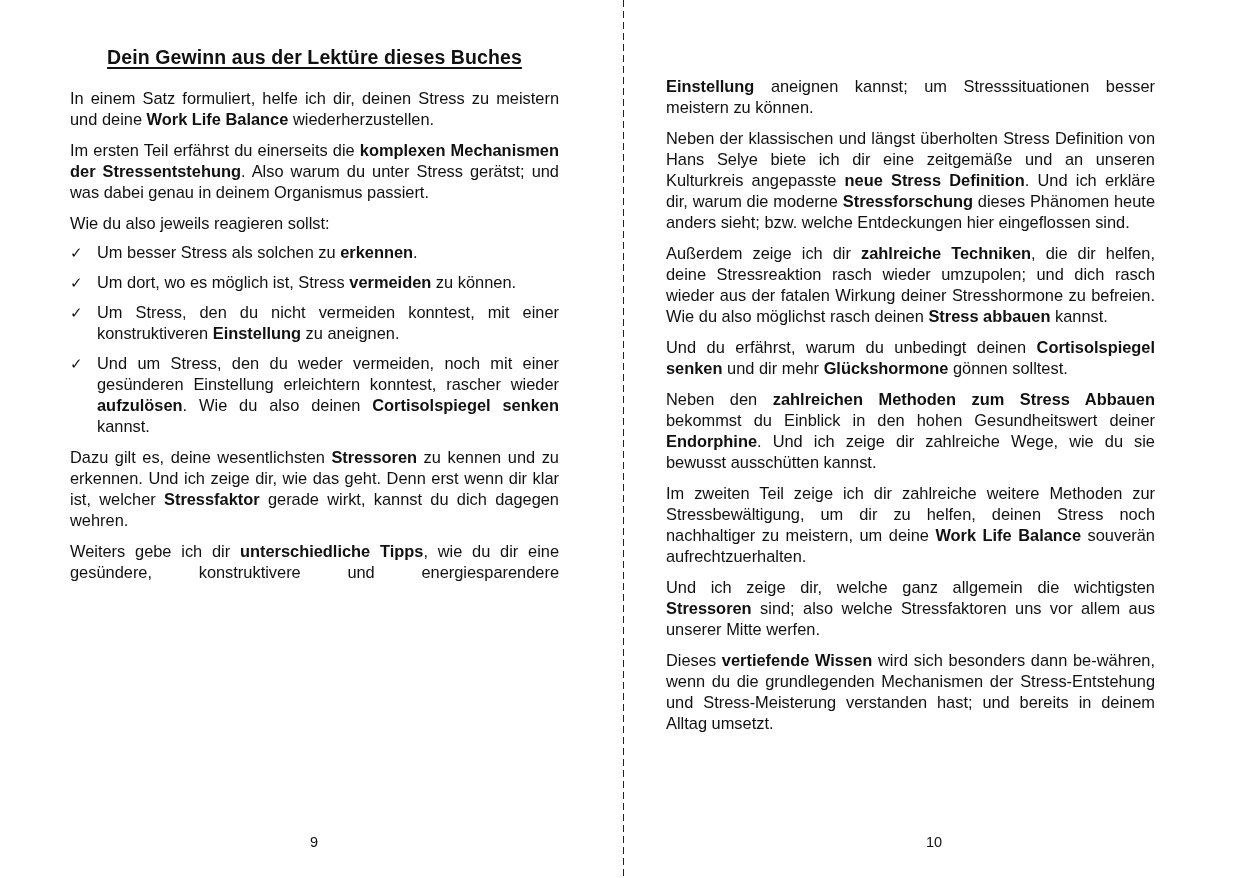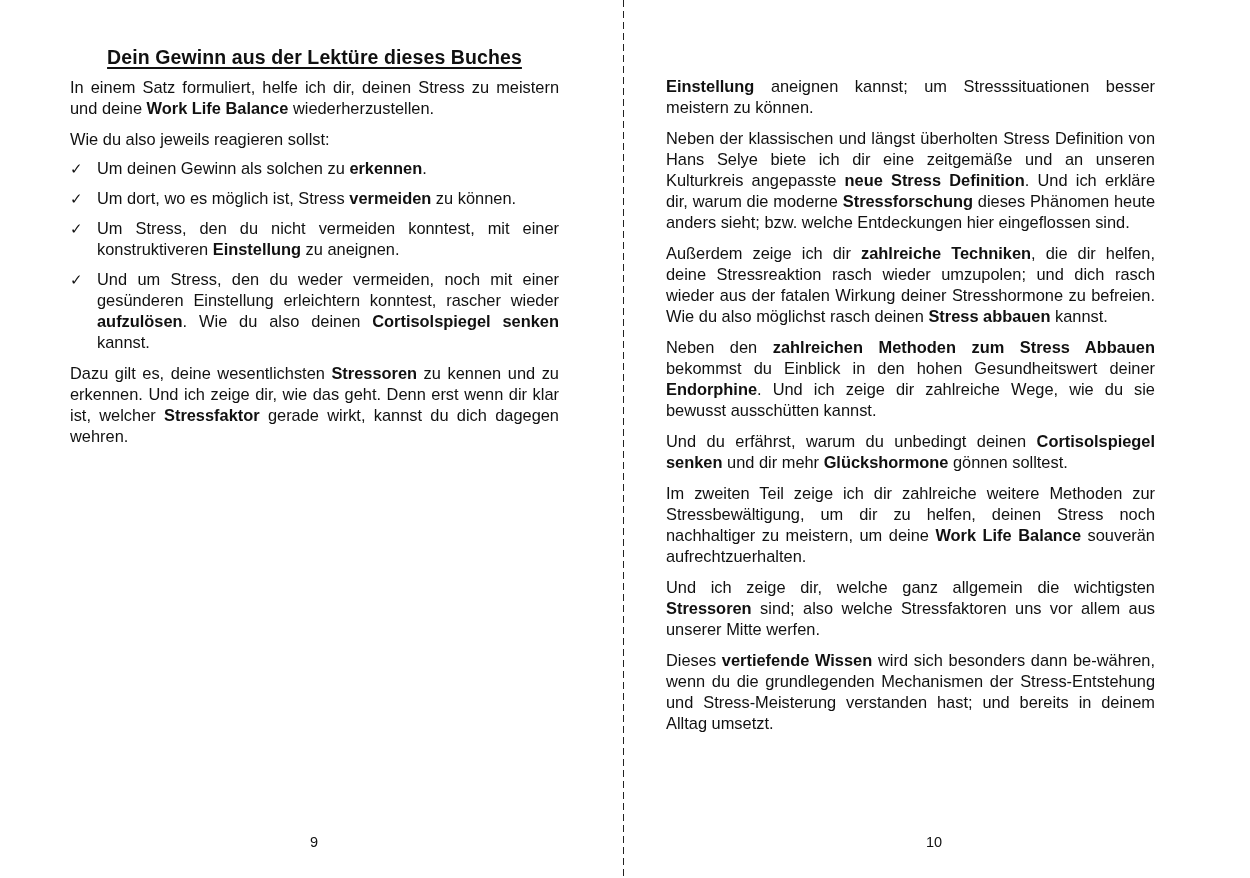--- a/index.html
+++ b/index.html
@@ -29,52 +29,54 @@
   ul { list-style: none; margin: 8px 0 0 0; padding: 0; }
   li { position: relative; padding-left: 27px; margin-bottom: 9px; }
   .check { position: absolute; left: 0; top: 0; font-size: 15px; }
   b { font-weight: bold; }
   .lastline-justify { text-align-last: justify; }
   .pagenum {
     position: absolute; top: 833px; font-size: 14.5px; line-height: 18px;
   }
   .pn-left { left: 310px; }
   .pn-right { left: 926px; }
-  .title-line { margin-top: 8px; }
+  .title-line { margin-top: 19px; }
 </style>
 </head>
 <body>
 
 <div class="page page-left">
   <div class="title">Dein Gewinn aus der Lektüre dieses Buches</div>
   <div class="title-line">
       <p style="margin-top: 8px;"><span>In einem Satz formuliert, helfe ich dir, deinen Stress zu meistern und deine </span><b>Work Life Balance</b><span> wiederherzustellen.</span></p>
+      <p><span>Im ersten Teil erfährst du einerseits die </span><b>komplexen Mechanismen der Stressentstehung</b><span>. Also warum du unter Stress gerätst; und was dabei genau in deinem Organismus passiert.</span></p>
       <p><span>Wie du also jeweils reagieren sollst:</span></p>
     </div>
   <ul>
-      <li><span class="check">✓</span><span>Um deinen Gewinn als solchen zu </span><b>erkennen</b><span>.</span></li>
+      <li><span class="check">✓</span><span>Um besser Stress als solchen zu </span><b>erkennen</b><span>.</span></li>
       <li><span class="check">✓</span><span>Um dort, wo es möglich ist, Stress </span><b>vermeiden</b><span> zu können.</span></li>
       <li><span class="check">✓</span><span>Um Stress, den du nicht vermeiden konntest, mit einer konstruktiveren </span><b>Einstellung</b><span> zu aneignen.</span></li>
       <li><span class="check">✓</span><span>Und um Stress, den du weder vermeiden, noch mit einer gesünderen Einstellung erleichtern konntest, rascher wieder </span><b>aufzulösen</b><span>. Wie du also deinen </span><b>Cortisolspiegel senken</b><span> kannst.</span></li>
     </ul>
   <div>
       <p><span>Dazu gilt es, deine wesentlichsten </span><b>Stressoren</b><span> zu kennen und zu erkennen. Und ich zeige dir, wie das geht. Denn erst wenn dir klar ist, welcher </span><b>Stressfaktor</b><span> gerade wirkt, kannst du dich dagegen wehren.</span></p>
+      <p class="lastline-justify"><span>Weiters gebe ich dir </span><b>unterschiedliche Tipps</b><span>, wie du dir eine gesündere, konstruktivere und energiesparendere</span></p>
     </div>
 </div>
 
 <div class="pagenum pn-left">9</div>
 
 <div class="divider"></div>
 
 <div class="page page-right">
   <div>
       <p><b>Einstellung</b><span> aneignen kannst; um Stresssituationen besser meistern zu können.</span></p>
       <p><span>Neben der klassischen und längst überholten Stress Definition von Hans Selye biete ich dir eine zeitgemäße und an unseren Kulturkreis angepasste </span><b>neue Stress Definition</b><span>. Und ich erkläre dir, warum die moderne </span><b>Stressforschung</b><span> dieses Phänomen heute anders sieht; bzw. welche Entdeckungen hier eingeflossen sind.</span></p>
       <p><span>Außerdem zeige ich dir </span><b>zahlreiche Techniken</b><span>, die dir helfen, deine Stressreaktion rasch wieder umzupolen; und dich rasch wieder aus der fatalen Wirkung deiner Stresshormone zu befreien. Wie du also möglichst rasch deinen </span><b>Stress abbauen</b><span> kannst.</span></p>
+      <p><span>Und du erfährst, warum du unbedingt deinen </span><b>Cortisolspiegel senken</b><span> und dir mehr </span><b>Glückshormone</b><span> gönnen solltest.</span></p>
       <p><span>Neben den </span><b>zahlreichen Methoden zum Stress Abbauen</b><span> bekommst du Einblick in den hohen Gesundheitswert deiner </span><b>Endorphine</b><span>. Und ich zeige dir zahlreiche Wege, wie du sie bewusst ausschütten kannst.</span></p>
-      <p><span>Und du erfährst, warum du unbedingt deinen </span><b>Cortisolspiegel senken</b><span> und dir mehr </span><b>Glückshormone</b><span> gönnen solltest.</span></p>
       <p><span>Im zweiten Teil zeige ich dir zahlreiche weitere Methoden zur Stressbewältigung, um dir zu helfen, deinen Stress noch nachhaltiger zu meistern, um deine </span><b>Work Life Balance</b><span> souverän aufrechtzuerhalten.</span></p>
       <p><span>Und ich zeige dir, welche ganz allgemein die wichtigsten </span><b>Stressoren</b><span> sind; also welche Stressfaktoren uns vor allem aus unserer Mitte werfen.</span></p>
       <p><span>Dieses </span><b>vertiefende Wissen</b><span> wird sich besonders dann be-währen, wenn du die grundlegenden Mechanismen der Stress-Entstehung und Stress-Meisterung verstanden hast; und bereits in deinem Alltag umsetzt.</span></p>
     </div>
 </div>
 
 <div class="pagenum pn-right">10</div>
 
 </body></html>

